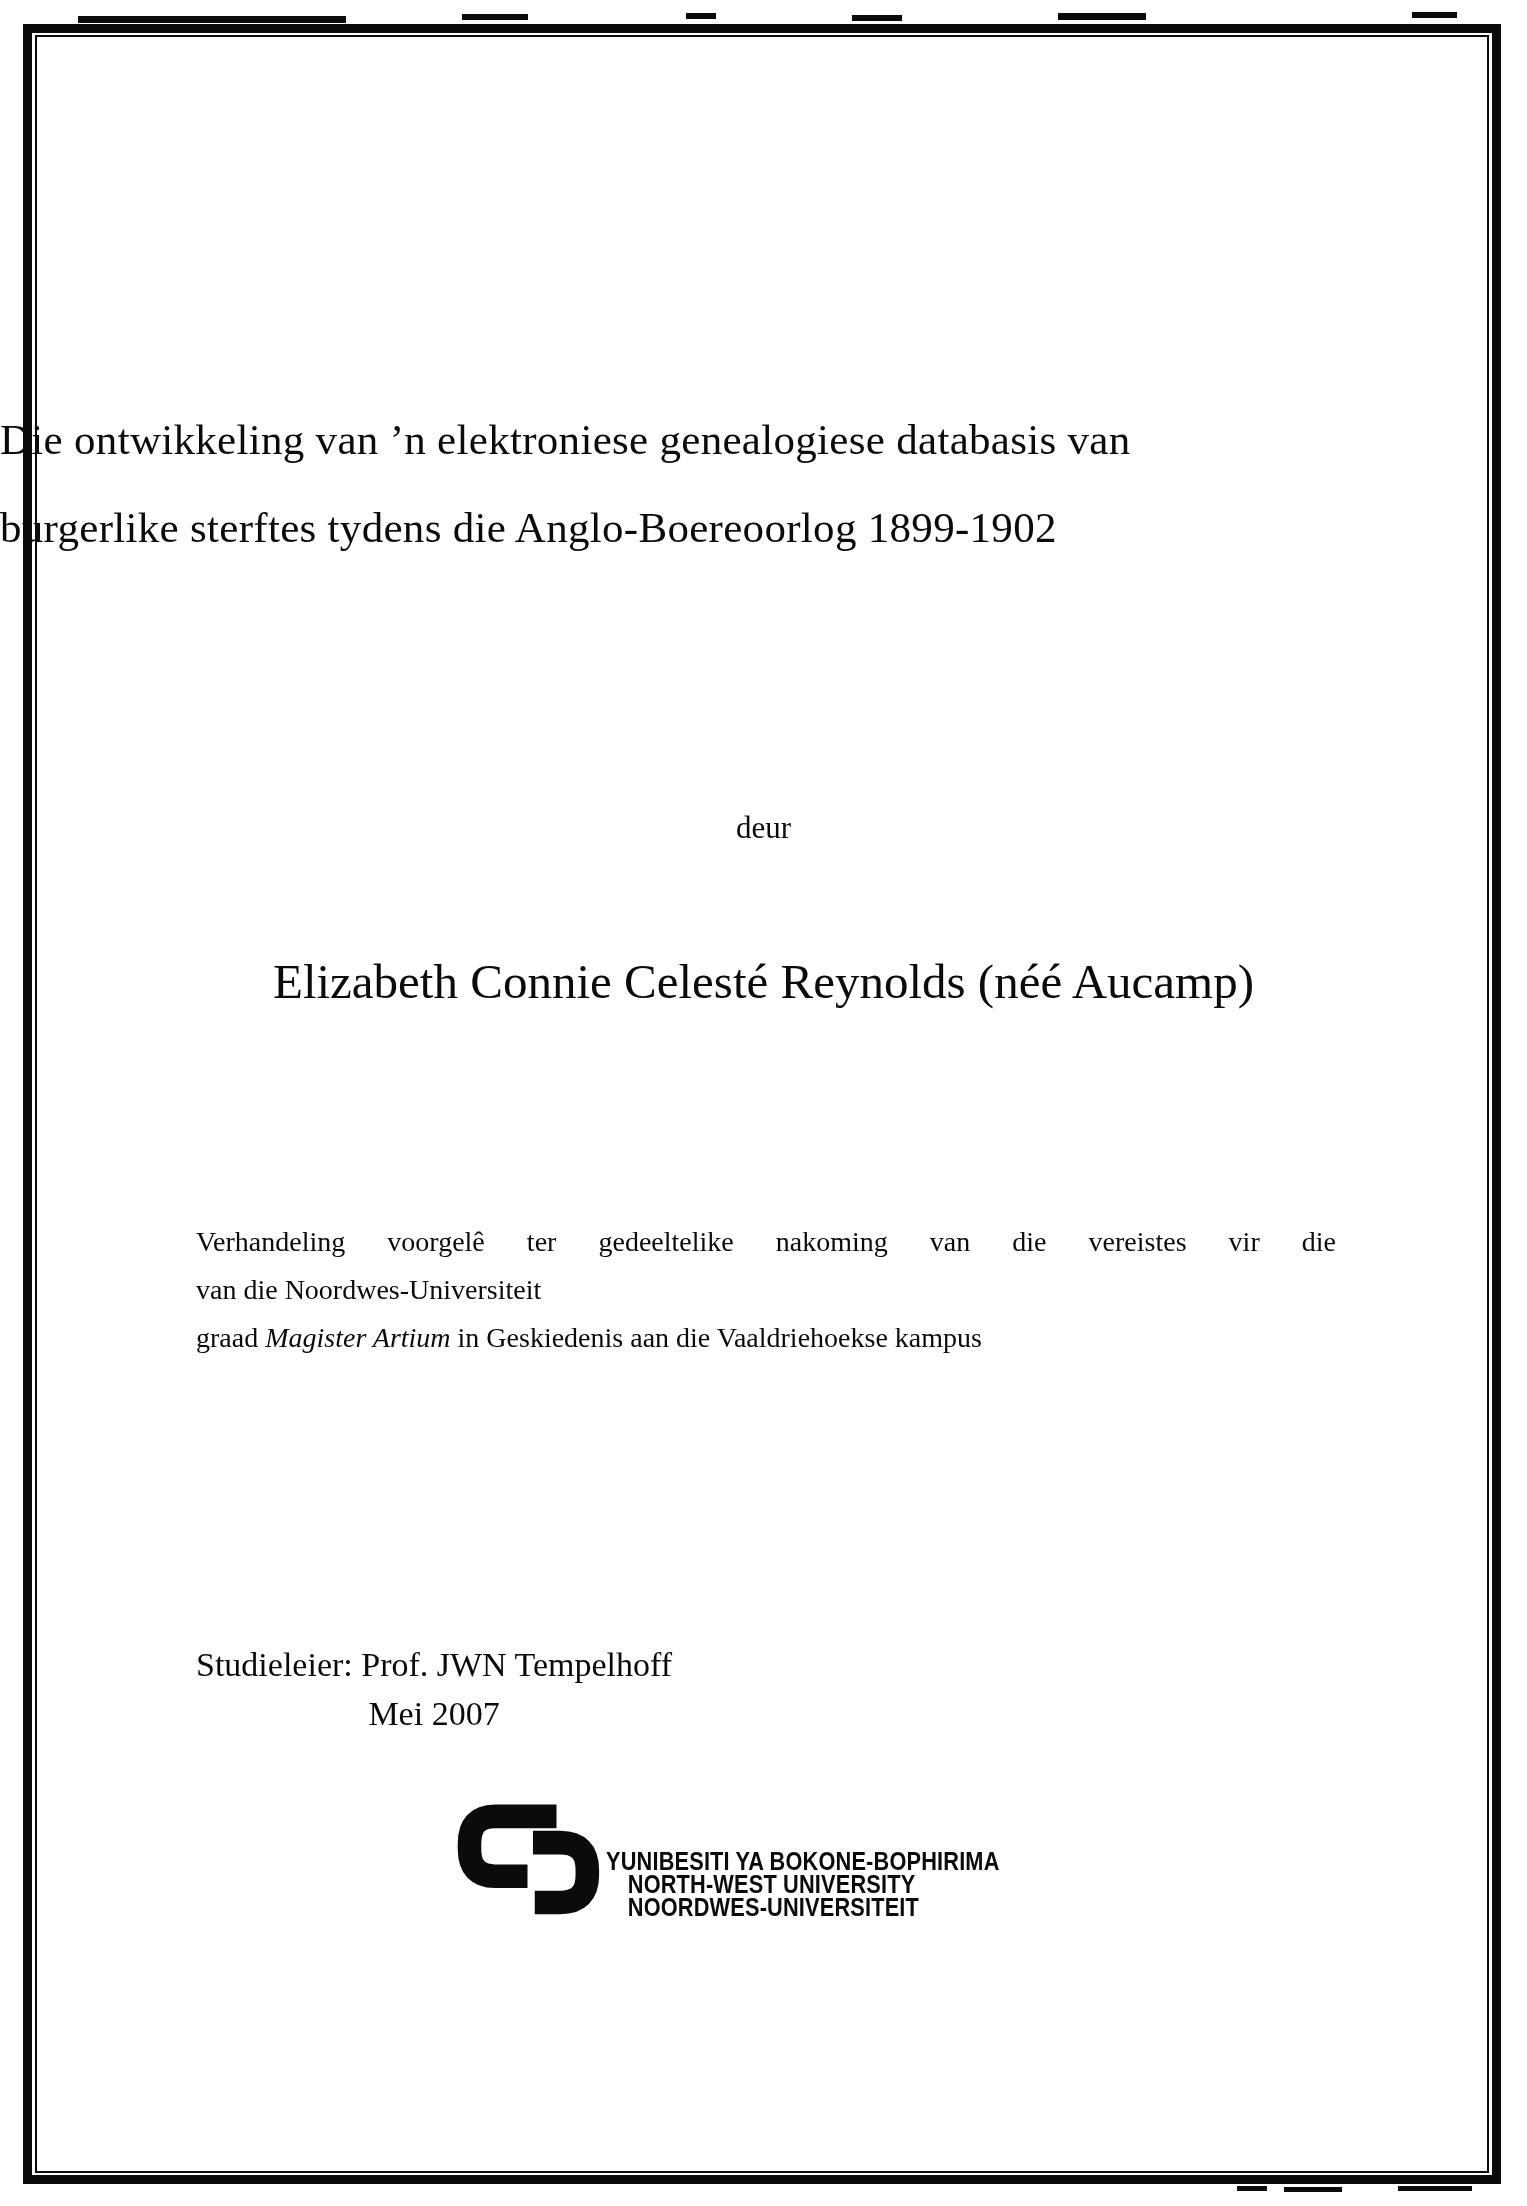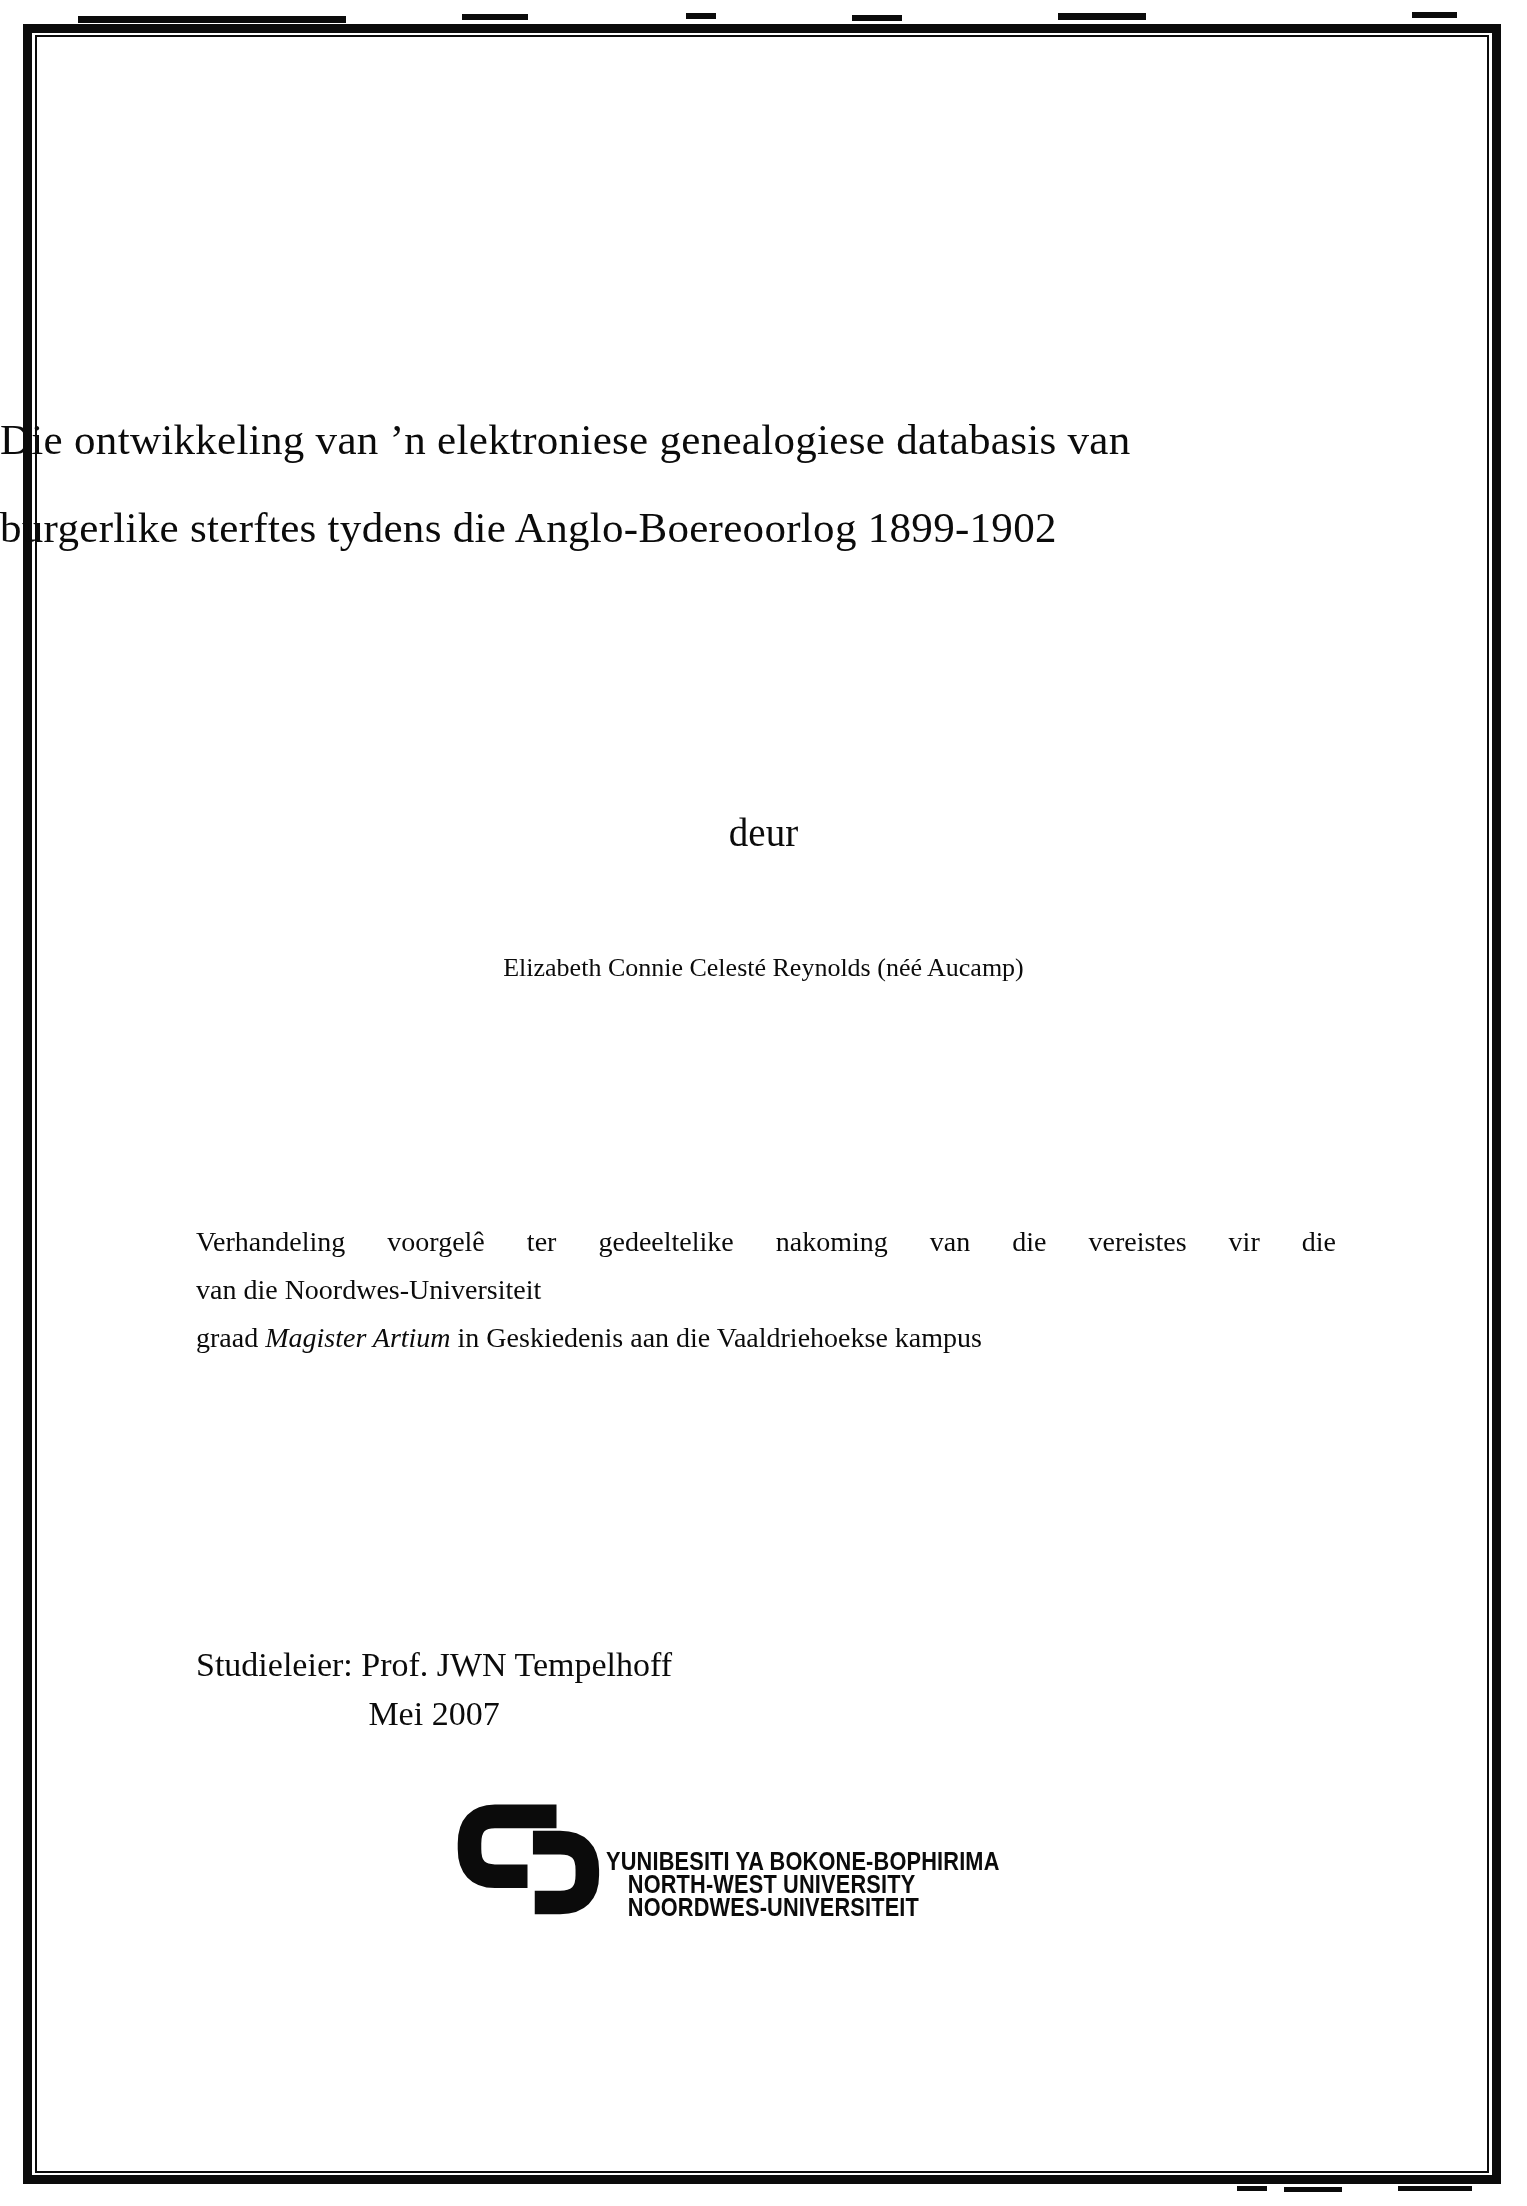--- a/index.html
+++ b/index.html
@@ -26,25 +26,25 @@
   }
   .noise { position:absolute; background:#0b0b0b; }
 
   .title-block {
     position:absolute; left:0; top:396px; width:1527px;
     text-align:left; font-size:43px; line-height:88px;
     letter-spacing:0.3px;
   }
   .byline {
     position:absolute; left:0; top:810px; width:1527px;
-    text-align:center; font-size:39px;
+    text-align:center; font-size:31px;
   }
   .author-line {
     position:absolute; left:0; top:953px; width:1527px;
-    text-align:center; font-size:26px;
+    text-align:center; font-size:49px;
   }
   .statement {
     position:absolute; left:196px; top:1218px; width:1140px;
     font-size:28px; line-height:48px;
   }
   .statement .justified { text-align:justify; text-align-last:justify; }
   .statement .italic { font-style:italic; }
   .supervisor-block {
     position:absolute; left:196px; top:1640px;
     font-size:34px; line-height:49px;text-align:center;

